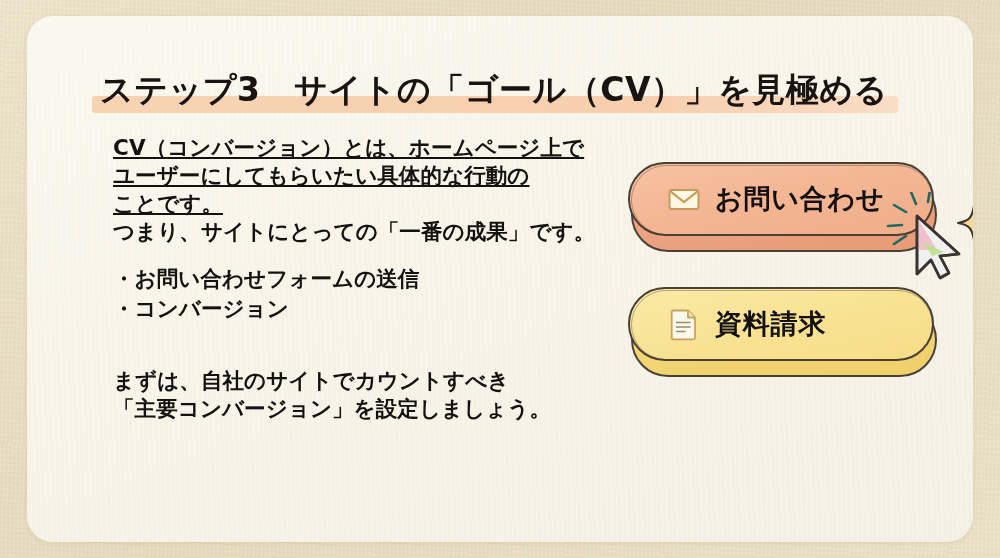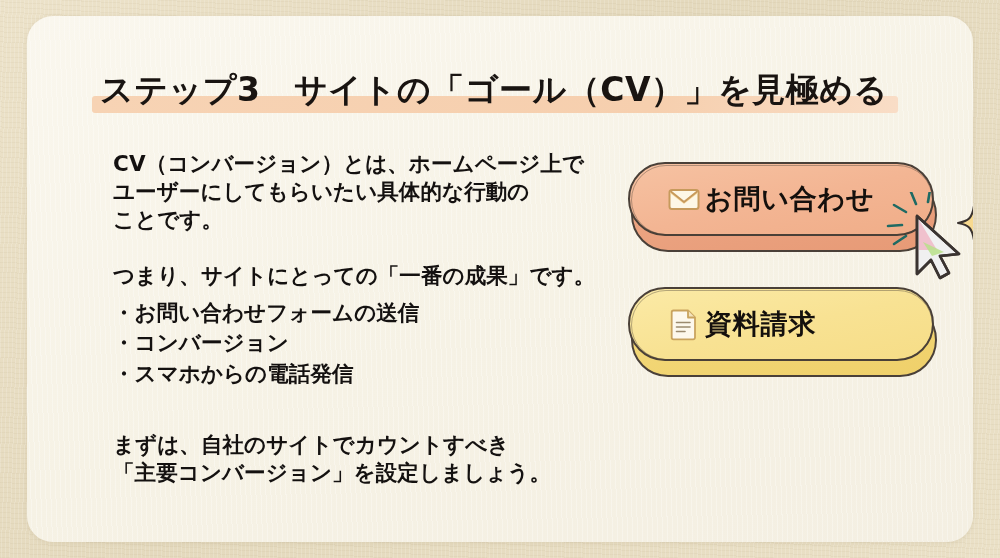--- a/index.html
+++ b/index.html
@@ -78,23 +78,23 @@
     width: 500px;
     color: #141110;
   }
   .para {
     font-size: 21.5px;
     font-weight: 700;
     line-height: 1.30;
     letter-spacing: 0.1px;
     white-space: pre-line;
   }
-  .para.p1 { margin-top: 16px; }
-  .para.p2 { margin-top: 28px; }
-  .bullets { margin-top: 8px; }
+  .para.p1 { margin-top: 0px; text-decoration: underline; }
+  .para.p2 { }
+  .bullets { margin-top: 18px; }
   .bullet {
     font-size: 21.5px;
     font-weight: 700;
     line-height: 1.42;
     letter-spacing: 0.1px;
     white-space: nowrap;
   }
   .para.p3 { margin-top: 42px; }
 
   
@@ -145,21 +145,21 @@
   .btn-green   { background: linear-gradient(168deg,#a9e2cd 0%,#96dbc2 52%,#8bd6ba 100%); }
   .base-green  { background: linear-gradient(168deg,#7fd0b1 0%,#73c8a6 100%); }
   .btn-yellow  { background: linear-gradient(168deg,#fbeaa6 0%,#f8e293 52%,#f6dd87 100%); }
   .base-yellow { background: linear-gradient(168deg,#f4da7d 0%,#efd06a 100%); }
 
   .btn-label {
     font-size: 27px;
     font-weight: 700;
     color: #14100d;
     letter-spacing: 0.8px;
-    margin-left: 3px;
+    margin-left: 13px;
     white-space: nowrap;
   }
   .btn-icon { flex: 0 0 auto; width: 36px; height: 36px; display: block; }
 
   
   .cursor-grp { position: absolute; left: 855px; top: 176px; width: 125px; height: 105px; z-index: 5; }
 </style>
 </head>
 <body>
 
@@ -173,21 +173,20 @@
   </div>
 
   <div class="body-col">
     <div class="para p1">CV（コンバージョン）とは、ホームページ上で
 ユーザーにしてもらいたい具体的な行動の
 ことです。</div>
     <div class="para p2">つまり、サイトにとっての「一番の成果」です。</div>
     <div class="bullets">
       <div class="bullet">・お問い合わせフォームの送信</div>
       <div class="bullet">・コンバージョン</div>
-      <div class="bullet">・スマホからの電話発信</div>
     </div>
     <div class="para p3">まずは、自社のサイトでカウントすべき
 「主要コンバージョン」を設定しましょう。</div>
   </div>
 
   <div class="btn-stack">
 
     <div class="btn-slot">
       <div class="btn-base base-orange"></div>
       <div class="btn btn-orange">

